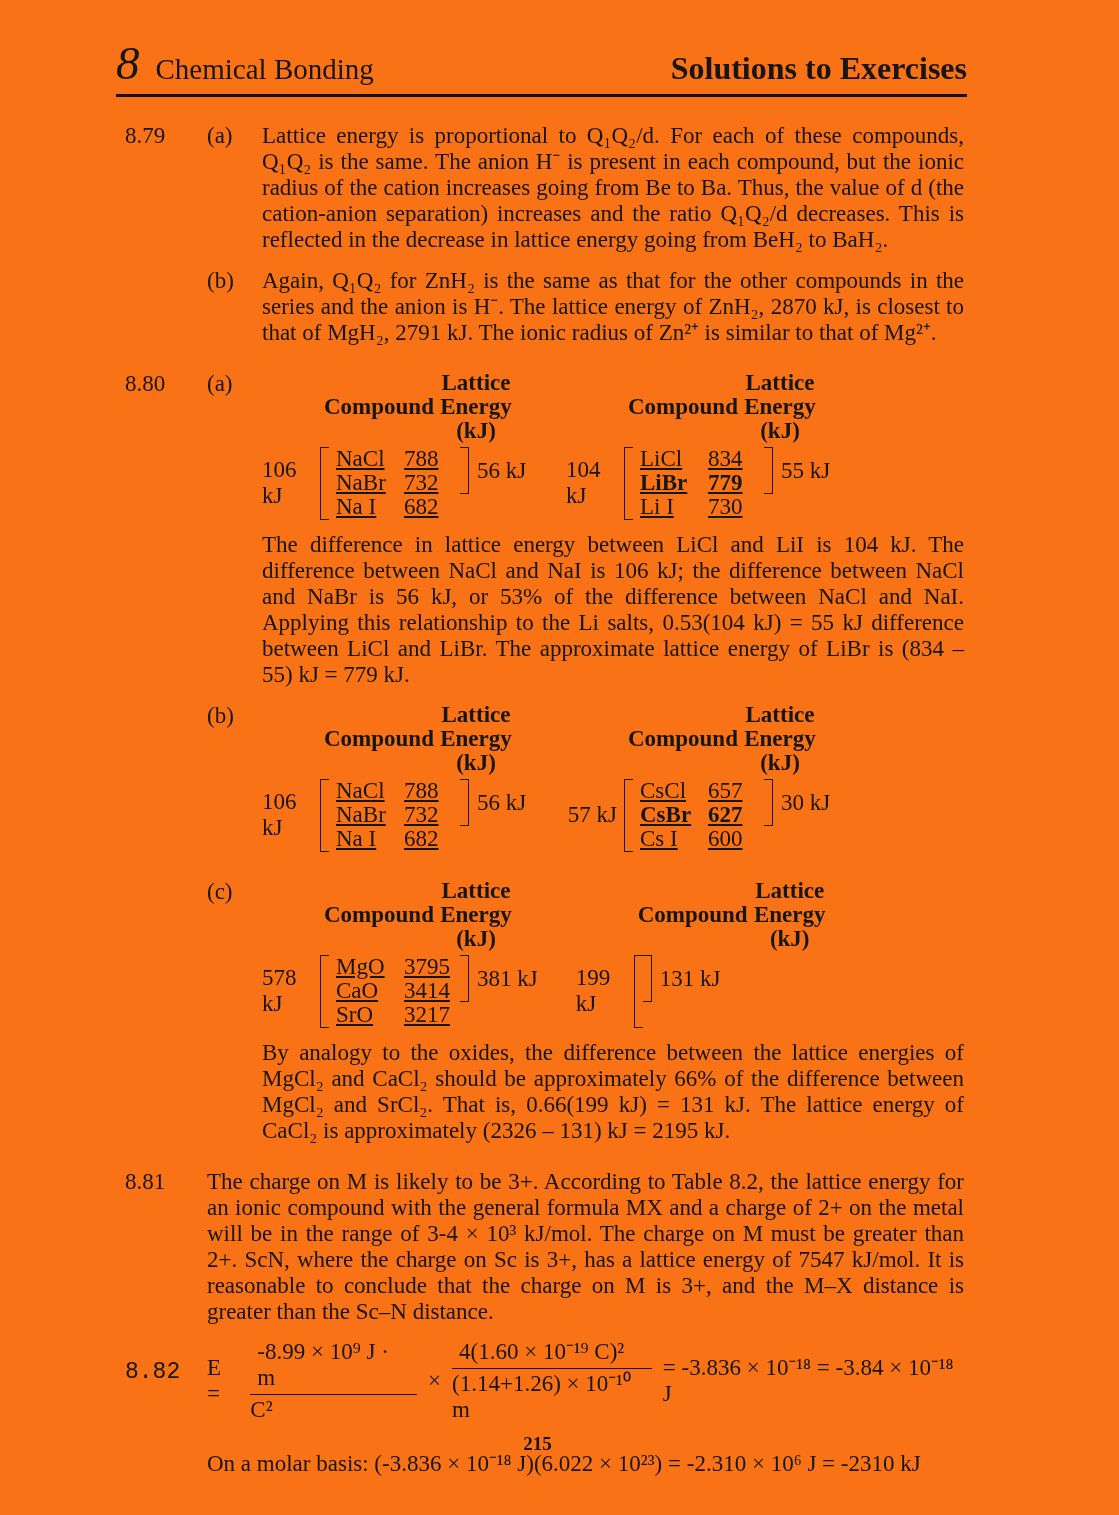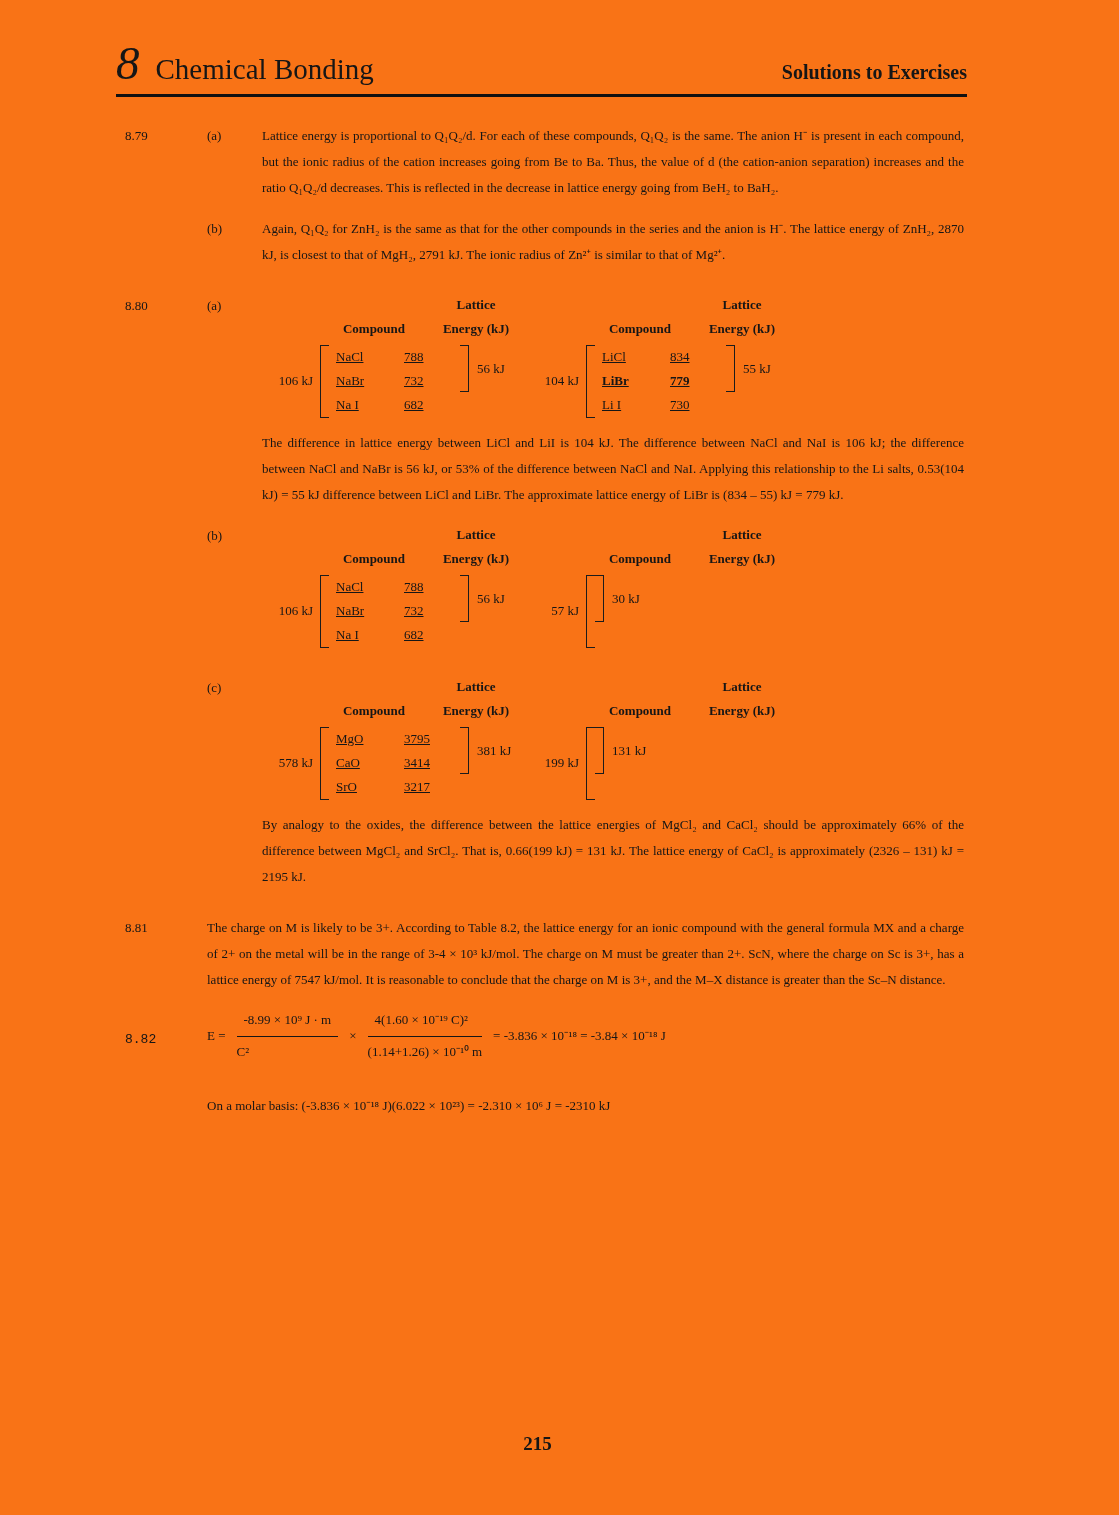--- a/index.html
+++ b/index.html
@@ -13,35 +13,35 @@
     position:relative;
     width:1119px; height:1515px;
     background:#f97316;
     overflow:hidden;
   }
   
   .header-wrap { padding:40px 152px 0 116px; }
   .header-line { display:flex; justify-content:space-between; align-items:baseline; }
   .chapnum { font-size:47px; font-style:italic; line-height:1; }
   .chaptitle { font-size:29px; margin-left:12px; }
-  .header-right { font-size:20px; font-weight:bold; }
+  .header-right { font-size:32px; font-weight:bold; }
   .header-rule { border-top:3px solid #111; margin-top:7px; }
 
   
-  .content { padding:26px 155px 0 125px; font-size:13px; line-height:26px; }
+  .content { padding:26px 155px 0 125px; font-size:23px; line-height:26px; }
   .prob { display:flex; align-items:flex-start; margin-bottom:10px; }
   .pnum { flex:0 0 82px; }
   .pbody { flex:1; min-width:0; }
   .part { display:flex; align-items:flex-start; margin-bottom:15px; }
   .plabel { flex:0 0 55px; }
   .ptext { flex:1; text-align:justify; }
   .pcol { flex:1; min-width:0; }
 
   
-  .diagram { display:flex; margin:0 0 12px 0; }
+  .diagram { display:flex; gap:38px; margin:0 0 12px 0; }
   .ghead { font-weight:bold; margin-left:62px; line-height:24px; }
   .ghrow { display:flex; }
   .hc { width:100px; text-align:center; }
   .he { width:104px; text-align:center; }
   .gbody { display:flex; margin-top:3px; }
   .olabel { width:58px; height:74px; display:flex; align-items:center;
             justify-content:flex-end; padding-right:7px; box-sizing:border-box; }
   .lbracket { width:8px; height:71px; border:1.7px solid #1c1c1c; border-right:none; margin-top:1px; }
   .gtable { padding:1px 0 0 7px;text-decoration:underline; }
   .grow { display:flex; height:24px; line-height:24px; }
@@ -220,20 +220,34 @@
                       <span class="he">Lattice</span>
                     </div>
                   <div class="ghrow">
                       <span class="hc">Compound</span>
                       <span class="he">Energy (kJ)</span>
                     </div>
                 </div>
                 <div class="gbody">
                   <div class="olabel">57 kJ</div>
                   <div class="lbracket"></div>
+                  <div class="gtable">
+                    <div class="grow">
+                        <span class="gc">CsCl</span>
+                        <span class="ge">657</span>
+                      </div>
+                    <div class="grow emph">
+                        <span class="gc">CsBr</span>
+                        <span class="ge">627</span>
+                      </div>
+                    <div class="grow">
+                        <span class="gc">Cs I</span>
+                        <span class="ge">600</span>
+                      </div>
+                  </div>
                   <div class="rbracket"></div>
                   <div class="ilabel">30 kJ</div>
                 </div>
               </div>
 
             </div>
           </div>
         </div>
 
         <div class="part">

